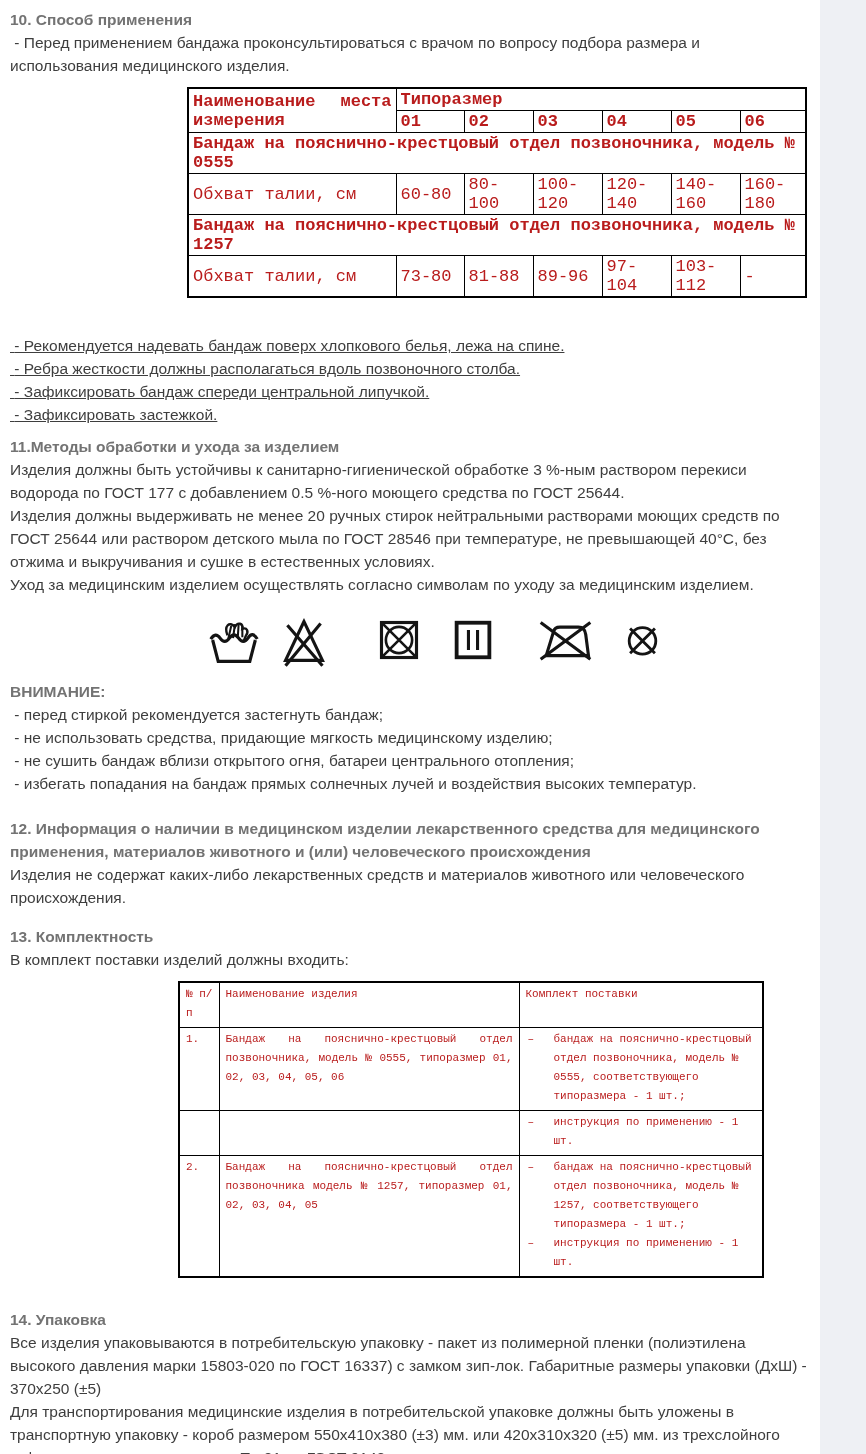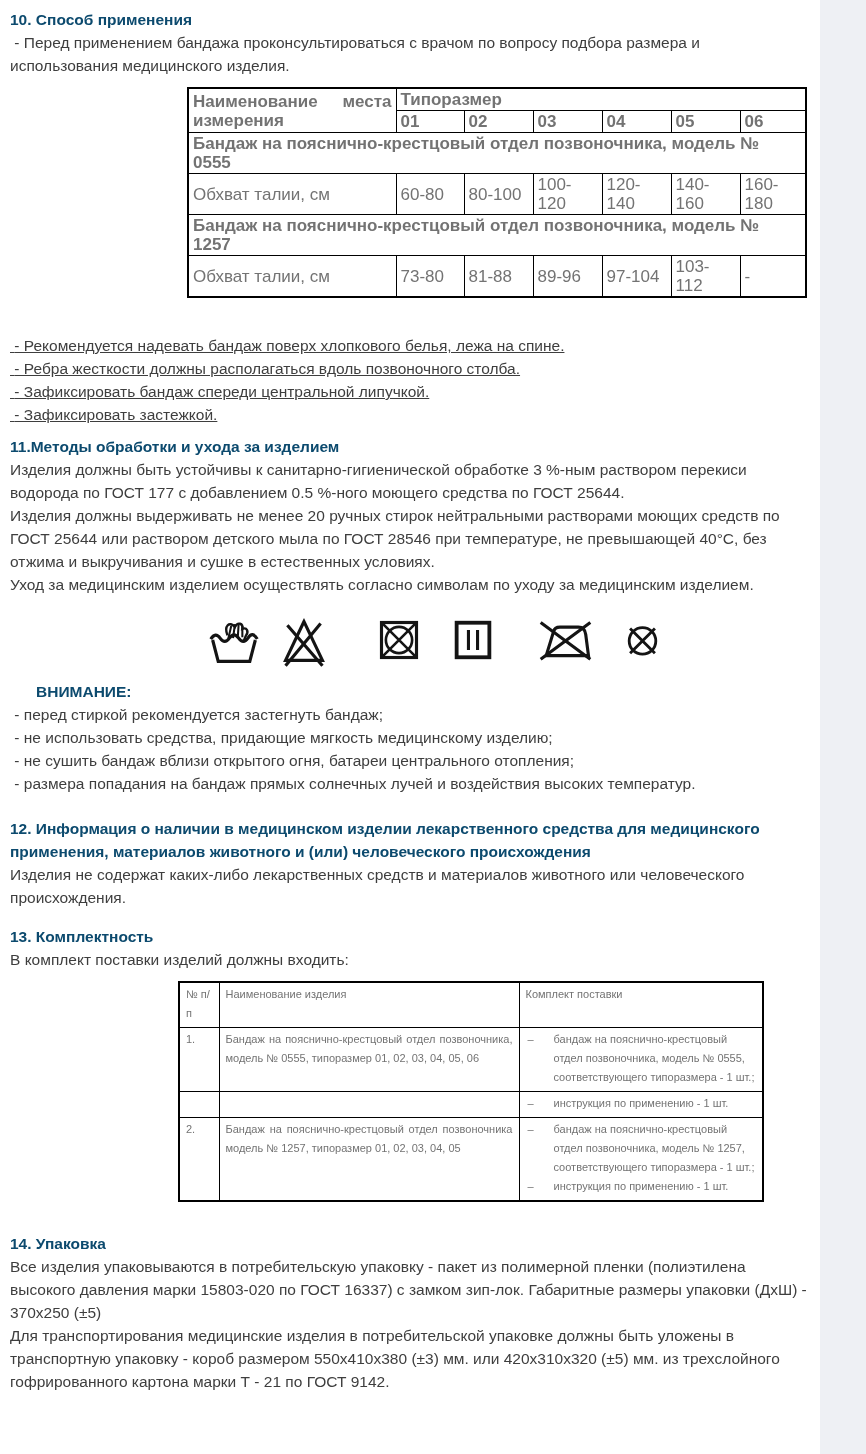--- a/index.html
+++ b/index.html
@@ -7,41 +7,41 @@
     width:866px;height:1454px;position:relative;overflow:hidden;
     background:#ffffff;
     font-family:"Liberation Sans","DejaVu Sans",sans-serif;
     color:#3e3e3e;font-size:15.5px;line-height:23px;
     -webkit-font-smoothing:antialiased;
   }
   .right-strip{position:absolute;top:0;right:0;width:46px;height:1454px;background:#eef0f4;}
   .content{position:absolute;left:0;top:0;width:820px;box-sizing:border-box;padding:8px 12px 0 10px;}
   p{margin:0;}
   .pre{white-space:pre-wrap;}
-  .h{font-weight:bold;color:#0c4a6e;}
-  
-  table{border-collapse:collapse;font-family:Liberation Sans, sans-serif;color:#737373;}
+  .h{font-weight:bold;color:#737373;}
+  
+  table{border-collapse:collapse;font-family:Liberation Mono, monospace;color:#b91c1c;}
   .t1{margin:10px 0 0 177px;width:618px;font-size:17px;line-height:19px;border:2px solid #000;table-layout:fixed;}
   .t1 td{border:1px solid #000;padding:1px 4px;}
   .t2{margin:10px 17px 0 168px;width:584px;font-size:11px;line-height:19px;border:2px solid #000;table-layout:fixed;}
   .t2 td{border:1px solid #000;padding:2px 6px 4px 6px;vertical-align:top;}
   .c{text-align:left;}
   .bold{font-weight:bold;}
   .just{text-align:justify;}
   
   .kit-item{position:relative;padding-left:28px;}
   .kit-dash{position:absolute;left:2px;top:0;}
   
   .symbols{margin:14px 0 0 198px;height:60px;display:flex;align-items:center;}
   .symbols svg{display:block;}
   .sym{stroke:#141414;fill:none;}
   
   .mt-table1-after{margin-top:36px;text-decoration:underline;}
   .mt-sec11{margin-top:9px;}
-  .mt-att{margin-top:10px;margin-left:26px;}
+  .mt-att{margin-top:10px;}
   .mt-sec12{margin-top:22px;}
   .mt-sec13{margin-top:16px;}
   .mt-sec14{margin-top:30px;}
 </style>
 </head>
 <body>
 
 <div class="content">
 
   <div class="h">10. Способ применения</div>
@@ -154,21 +154,21 @@
         <circle cx="22" cy="24" r="15"></circle>
         <path d="M8 10 L36 38 M36 10 L8 38"></path>
       </g>
     </svg>
   </div>
 
   <div class="h mt-att">ВНИМАНИЕ:</div>
   <p class="pre"> - перед стиркой рекомендуется застегнуть бандаж;</p>
   <p class="pre"> - не использовать средства, придающие мягкость медицинскому изделию;</p>
   <p class="pre"> - не сушить бандаж вблизи открытого огня, батареи центрального отопления;</p>
-  <p class="pre"> - размера попадания на бандаж прямых солнечных лучей и воздействия высоких температур.</p>
+  <p class="pre"> - избегать попадания на бандаж прямых солнечных лучей и воздействия высоких температур.</p>
 
   <div class="h mt-sec12">12. Информация о наличии в медицинском изделии лекарственного средства для медицинского применения, материалов животного и (или) человеческого происхождения</div>
   <p>Изделия не содержат каких-либо лекарственных средств и материалов животного или человеческого происхождения.</p>
 
   <div class="h mt-sec13">13. Комплектность</div>
   <p>В комплект поставки изделий должны входить:</p>
 
   <table class="t2">
     <colgroup>
       <col style="width:40px">

